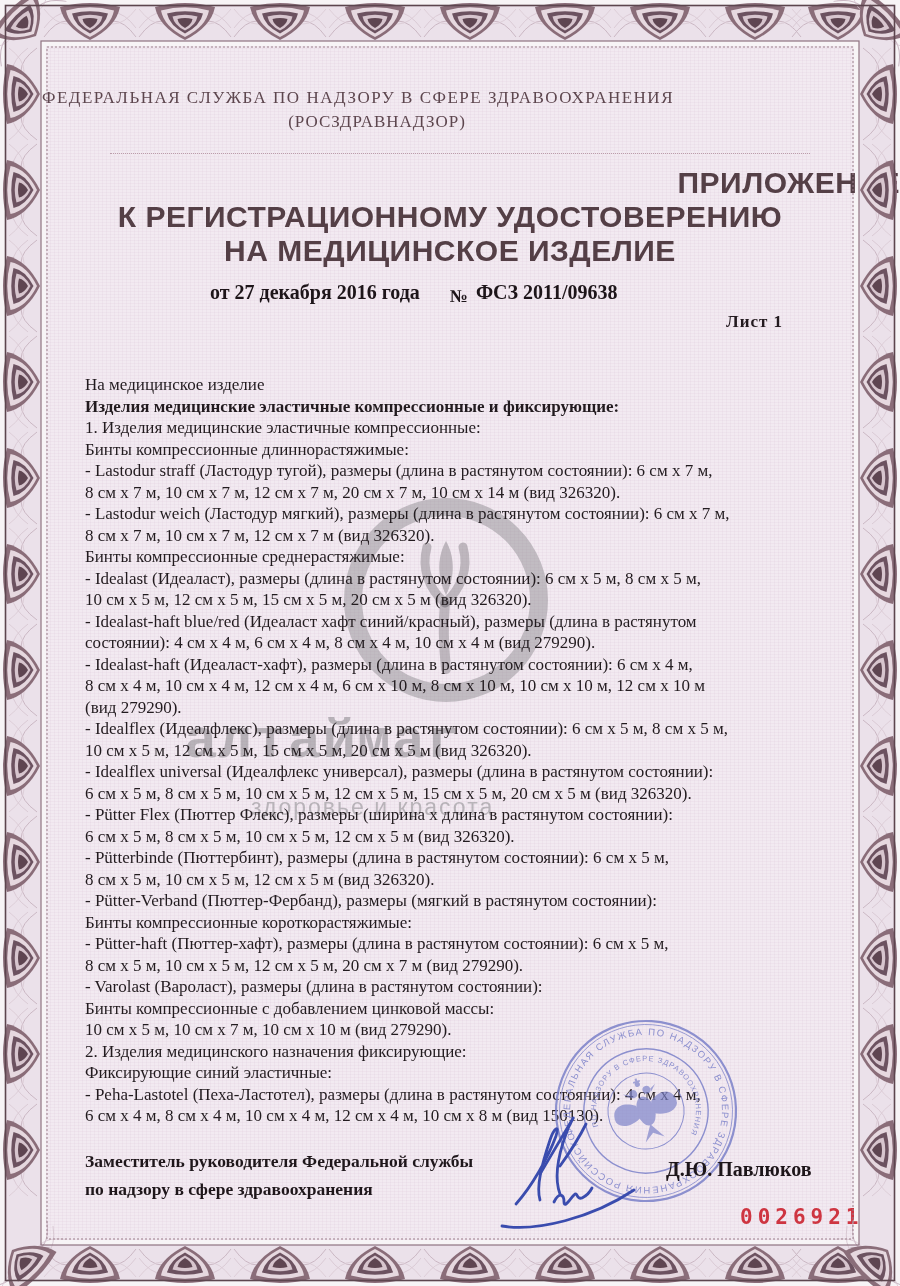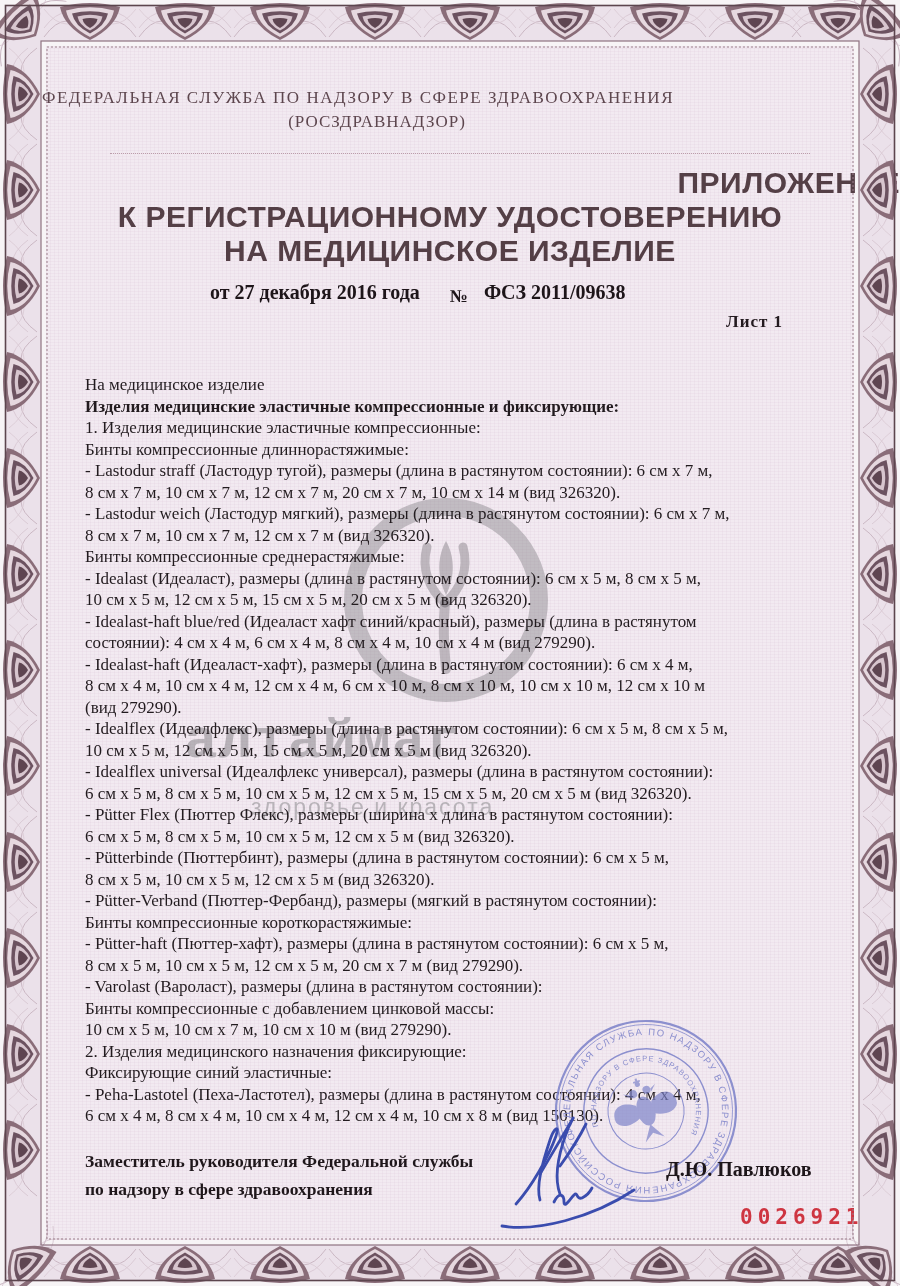--- a/index.html
+++ b/index.html
@@ -25,21 +25,21 @@
   .agency2{left:0;top:112px;width:754px;text-align:center;font-size:17px;letter-spacing:1px;color:#5d464e;}
   .divider{left:110px;top:153px;width:700px;border-top:1px dotted #bb9daa;height:0;}
   .doc-title{
     left:0;width:900px;text-align:center;
     font-family:"Liberation Sans", sans-serif;font-weight:700;
     font-size:30px;line-height:34px;color:#543f46;letter-spacing:.5px;
   }
   .t1{top:166px;text-align:right;} .t2{top:200px;} .t3{top:234px;}
   .date-row{left:210px;top:281px;font-weight:700;font-size:20px;color:#1d1519;white-space:nowrap;}
   .date-row .nsign{display:inline-block;margin-left:30px;font-size:18px;position:relative;top:3px;}
-  .date-row .nval{display:inline-block;margin-left:16px;}
+  .date-row .nval{display:inline-block;margin-left:8px;}
   .sheet{left:726px;top:312px;font-weight:700;font-size:17px;color:#241b20;letter-spacing:1px;}
   
   .bodytext{left:85px;top:374px;z-index:2;color:#221b1f;}
   .bline{font-size:17px;line-height:21.5px;white-space:nowrap;}
   .bline.b{font-weight:700;}
   
   .sig1{left:85px;top:1151px;font-weight:700;font-size:17.5px;color:#1f171b;z-index:2;}
   .sig2{left:85px;top:1179px;font-weight:700;font-size:17.5px;color:#1f171b;z-index:2;}
   .signame{left:666px;top:1158px;font-weight:700;font-size:20px;color:#1d1519;z-index:4;}
   .docnum{

